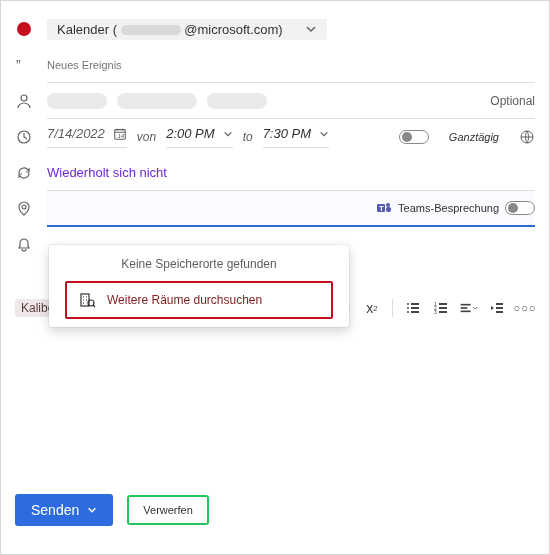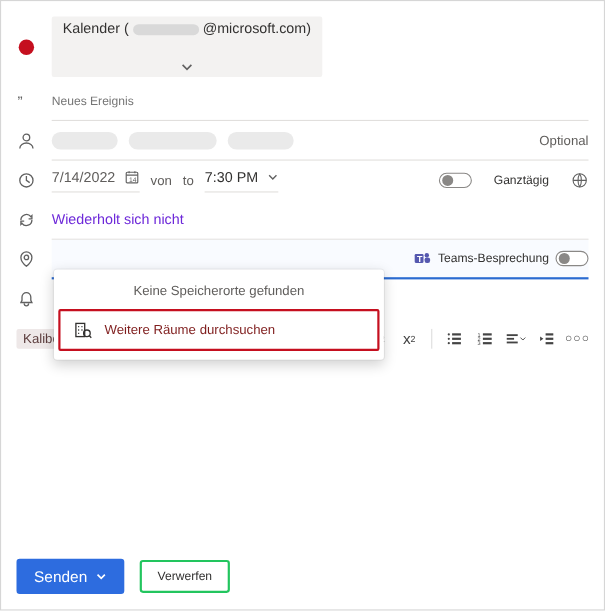--- a/index.html
+++ b/index.html
@@ -45,21 +45,20 @@
   }
   .cal-sel {
     background: #f3f2f1;
     padding: 3px 10px;
     border-radius: 2px;
     display: flex;
     align-items: center;
     gap: 22px;
     color: #323130;
     font-size: 13px;
-    flex-direction: column;
   }
   .cal-sel .chev { color: #616161; }
   .title-input {
     border: none; outline: none;
     font-size: 11px; color: #616161;
     width: 100%;
     background: transparent;
   }
   .chip {
     background: #eaeaea;
@@ -110,21 +109,21 @@
   
   .popup {
     position: absolute;
     left: 48px;
     top: 244px;
     width: 300px;
     background: #fff;
     border-radius: 3px;
     box-shadow: 0 4px 12px rgba(0,0,0,.18), 0 0 0 1px rgba(0,0,0,.05);
     z-index: 5;
-    padding: 8px 0;
+    padding: 8px 12px;
     font-size: 12px;
   }
   .popup-msg {
     text-align: center;
     color: #605e5c;
     padding: 4px 0 10px;
   }
   .popup-item {
     display:flex; align-items:center; gap:10px;
     padding: 8px 12px;
@@ -158,21 +157,21 @@
   .tb-btn {
     width: 20px; height: 20px;
     display:flex; align-items:center; justify-content:center;
     color:#444;
     font-size: 14px;
   }
   .tb-right { margin-left:auto; display:flex; gap:8px; align-items:center; }
   
   .footer {
     position: absolute;
-    left: 0; right: 0; bottom: 0;
+    left: 0; right: 0; bottom: 14px;
     padding: 14px;
     display:flex; gap: 14px; align-items:center;
   }
   .btn-primary {
     background:#2d6cdf;
     color:#fff;
     border:none;
     border-radius:3px;
     padding: 8px 16px;
     font-size: 14px;
@@ -242,30 +241,36 @@
     </div>
   </div>
 
   <div class="row">
     <div class="icon-col">
       <svg width="16" height="16" viewBox="0 0 16 16" fill="none" stroke="#616161" stroke-width="1.2">
           <circle cx="8" cy="8" r="6"></circle>
           <path d="M8 4v4l3 2"></path>
         </svg>
     </div>
-    <div class="content-col" style="border-bottom:none; gap:10px;">
+    <div class="content-col" style="border-bottom:none; gap:10px;font-style:italic;">
       <span class="date-seg col-subborder">
         <span>7/14/2022</span>
         <svg width="14" height="14" viewBox="0 0 16 16" fill="none" stroke="#616161" stroke-width="1.2">
             <rect x="2" y="3" width="12" height="11" rx="1"></rect>
             <path d="M2 6h12M5 2v2M11 2v2"></path>
             <text x="5" y="13" font-size="7" fill="#616161" stroke="none">14</text>
           </svg>
       </span>
       <span class="sep-txt">von</span>
+      <span class="time-seg col-subborder">
+        <span class="txt">2:00 PM</span>
+        <svg width="10" height="10" viewBox="0 0 12 12">
+            <path d="M2 4l4 4 4-4" fill="none" stroke="#616161" stroke-width="1.5"></path>
+          </svg>
+      </span>
       <span class="sep-txt">to</span>
       <span class="time-seg col-subborder">
         <span class="txt">7:30 PM</span>
         <svg width="10" height="10" viewBox="0 0 12 12">
             <path d="M2 4l4 4 4-4" fill="none" stroke="#616161" stroke-width="1.5"></path>
           </svg>
       </span>
       <span style="margin-left:auto; display:flex; align-items:center; gap:20px;text-align:right;">
         <span class="toggle"></span>
         <span class="smlabel">Ganztägig</span>

